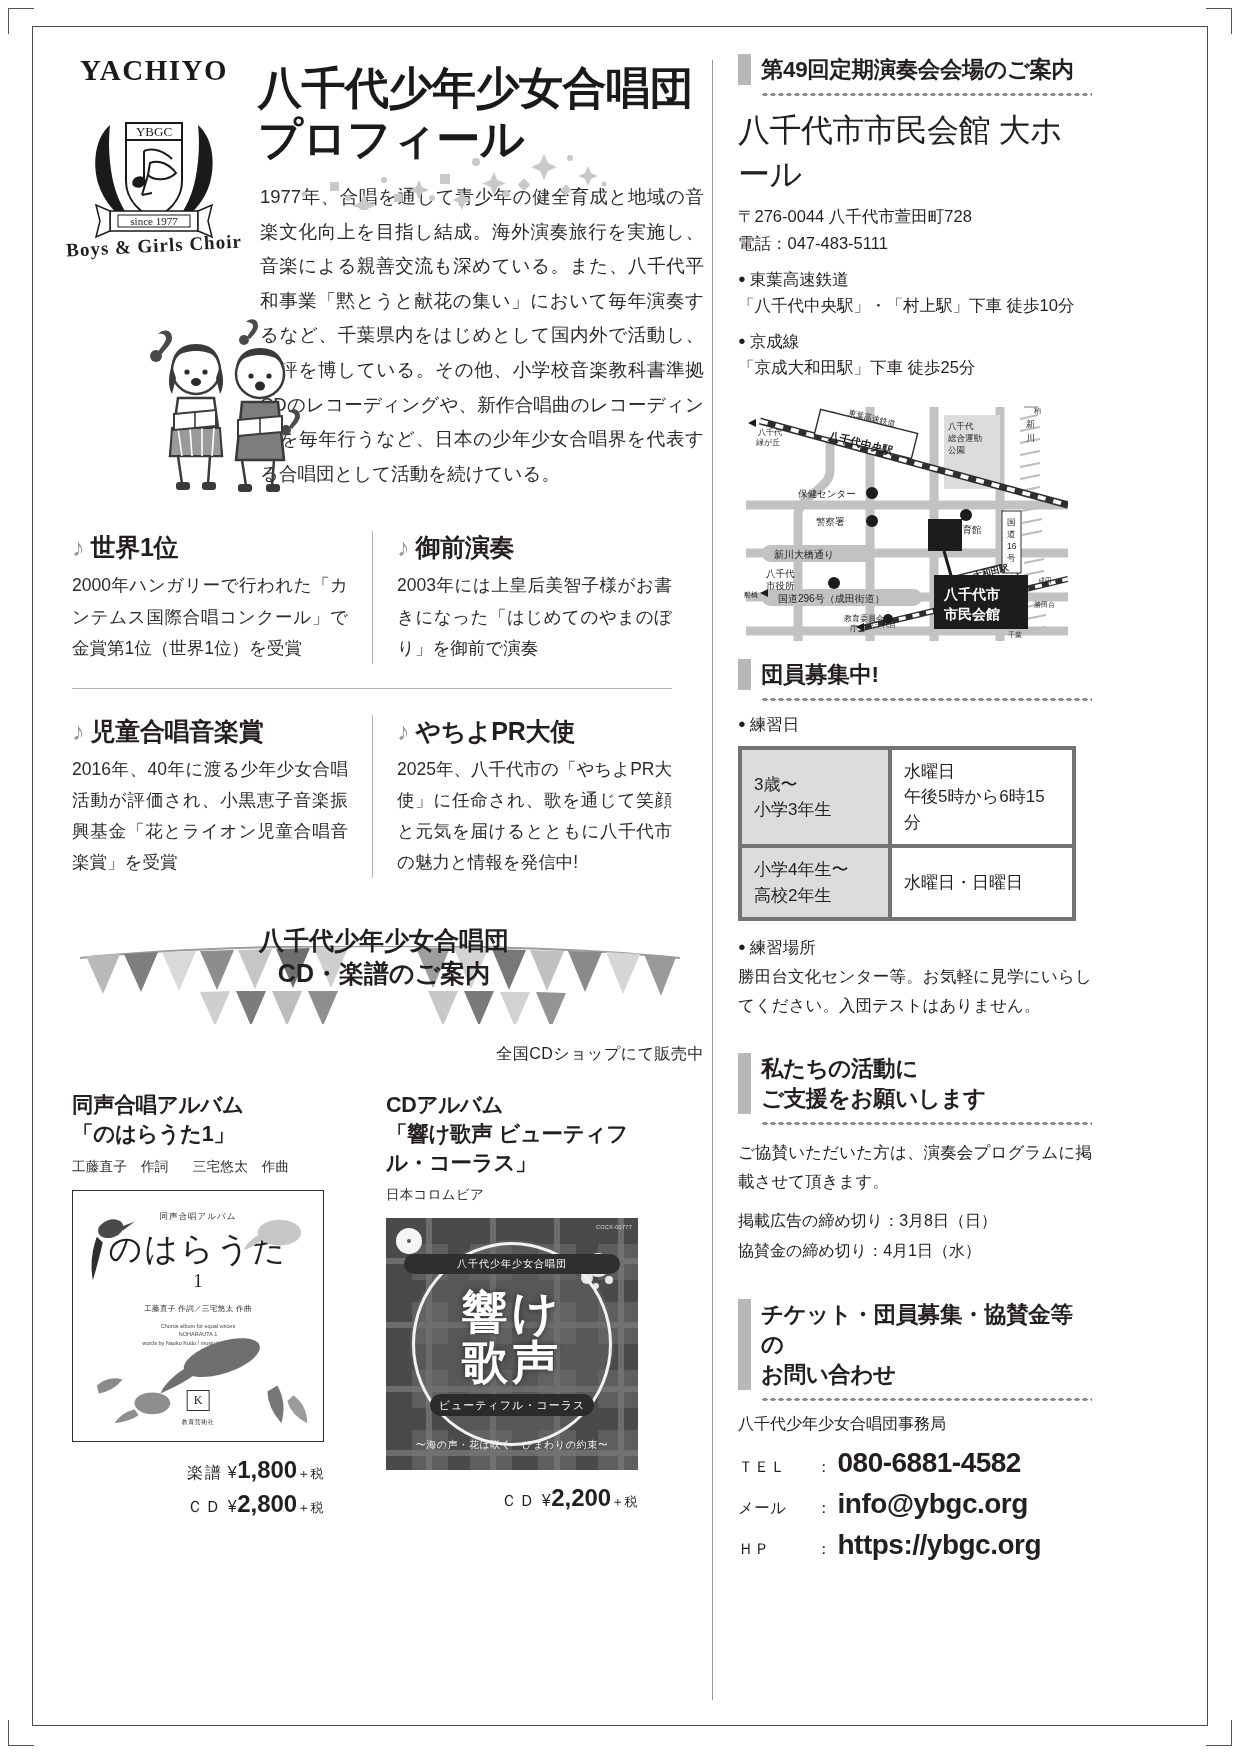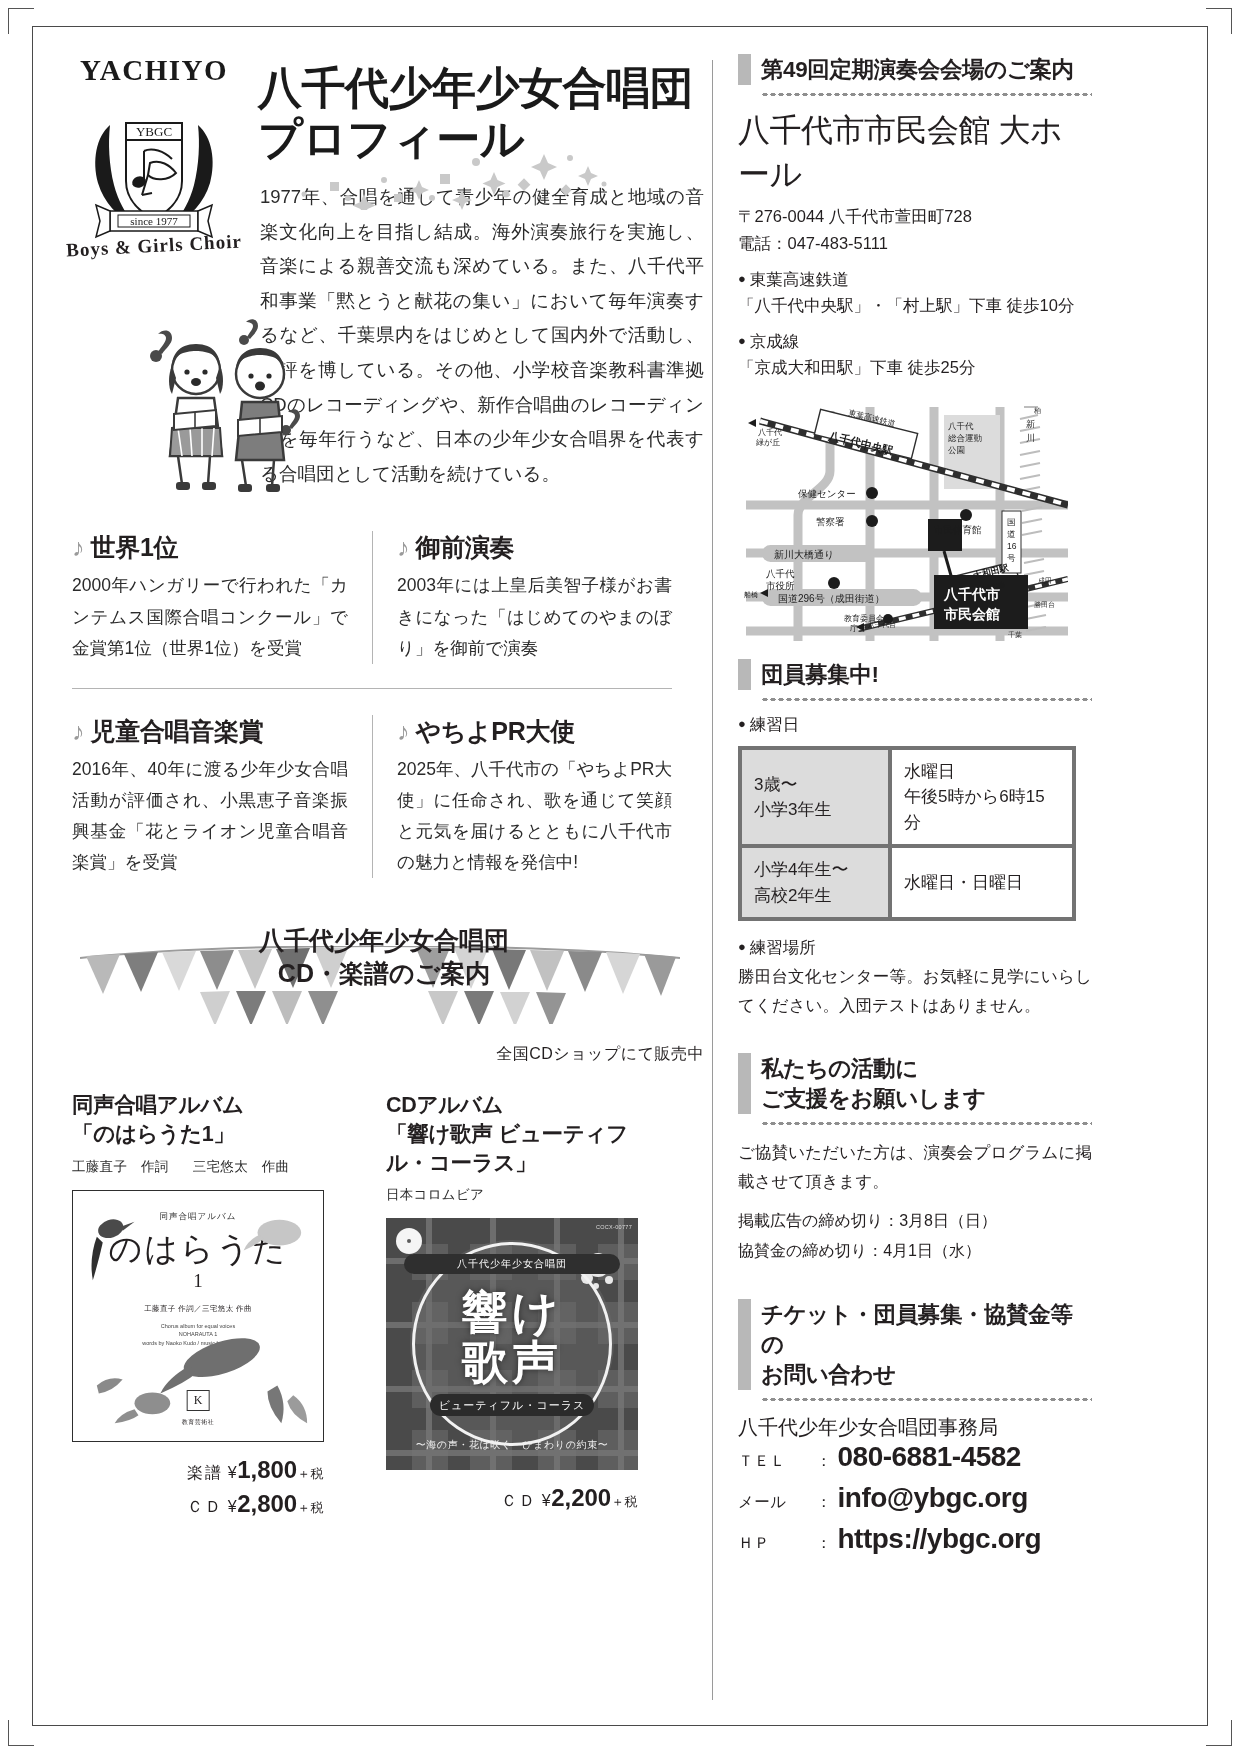--- a/index.html
+++ b/index.html
@@ -158,21 +158,21 @@
   .tbl.money td.k { width: 120px; font-size: 22px; }
   .tbl.money td.unit { width: 90px; }
   .tbl.money td.amt { text-align: right; padding-right: 22px; }
 
   .subhead { font-size: 16.5px; margin-top: 16px; }
   .subhead .dot { font-size: 13px; margin-right: 4px; vertical-align: 2px; }
   .para { font-size: 16.5px; line-height: 1.72; margin-top: 3px; text-align: justify; }
   .note-sm { font-size: 16px; line-height: 1.74; margin-top: 12px; }
 
   .contact { margin-top: 12px; }
-  .contact .org { font-size: 20px; }
+  .contact .org { font-size: 16px; margin-bottom: 12px; }
   .cline { display: flex; align-items: baseline; margin-bottom: 9px; }
   .cline .lbl { font-size: 15.5px; width: 78px; flex: none; letter-spacing: .5px; }
   .cline .val { font-size: 28px; font-weight: 800; letter-spacing: -.5px; }
   .sep { font-size: 15.5px; margin-right: 6px; }
 </style>
 </head>
 <body>
 
 <div class="page">
   <div class="crop tl"></div>

